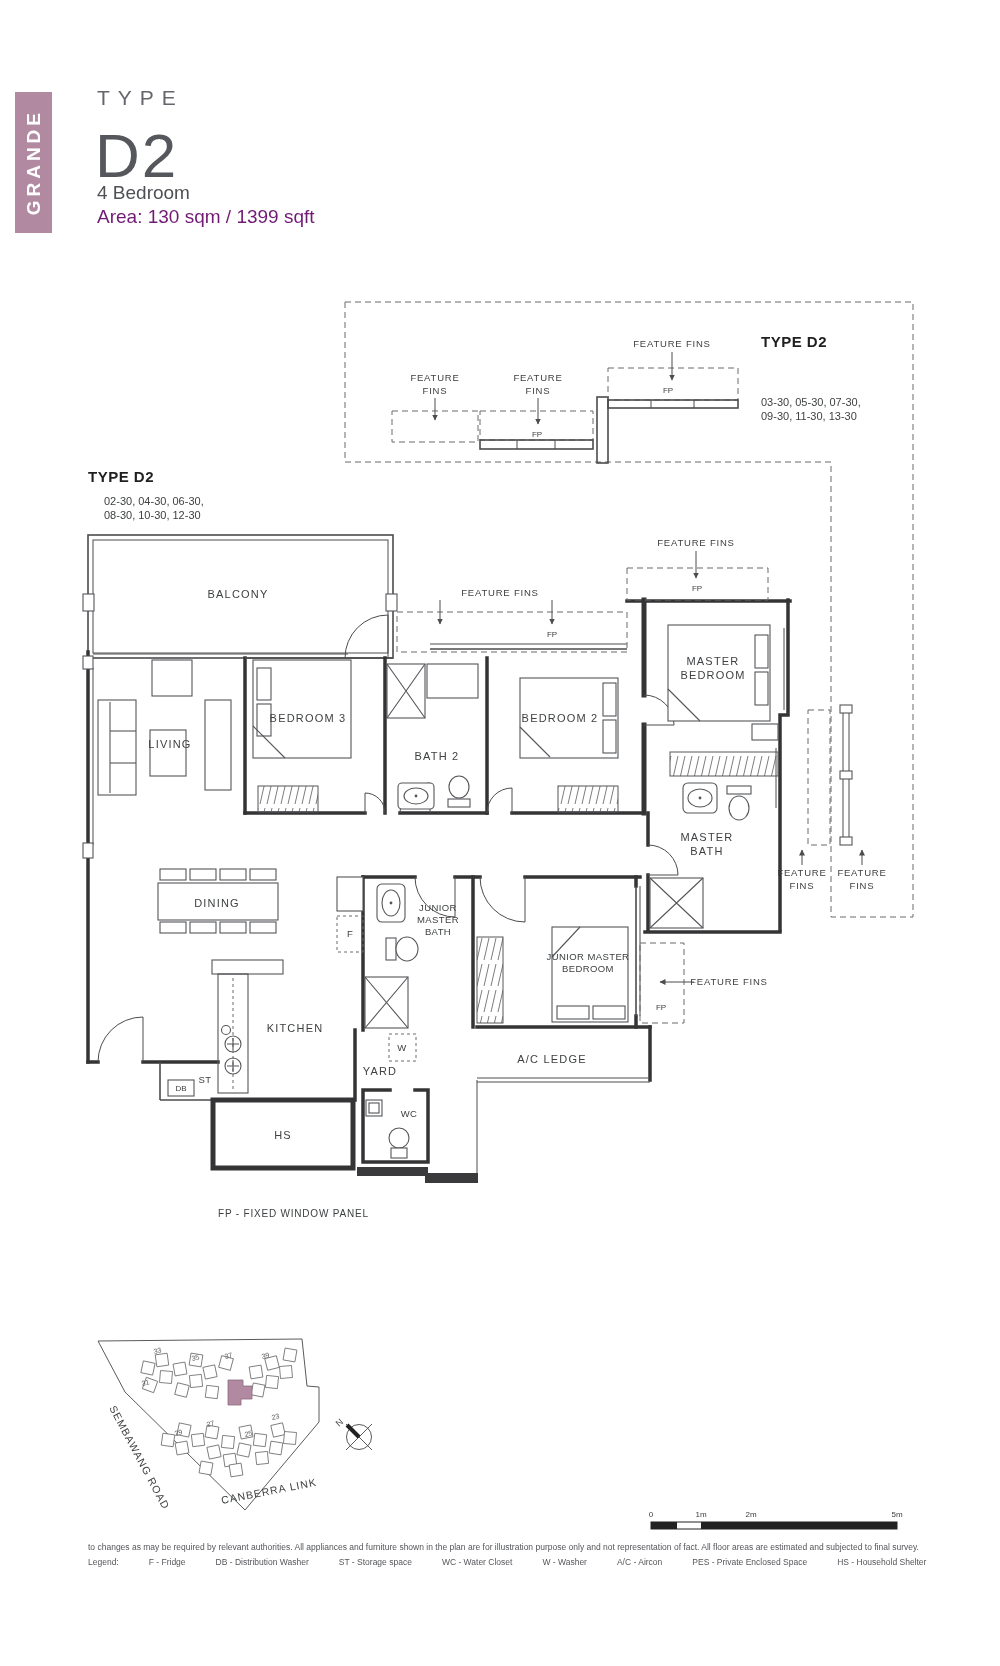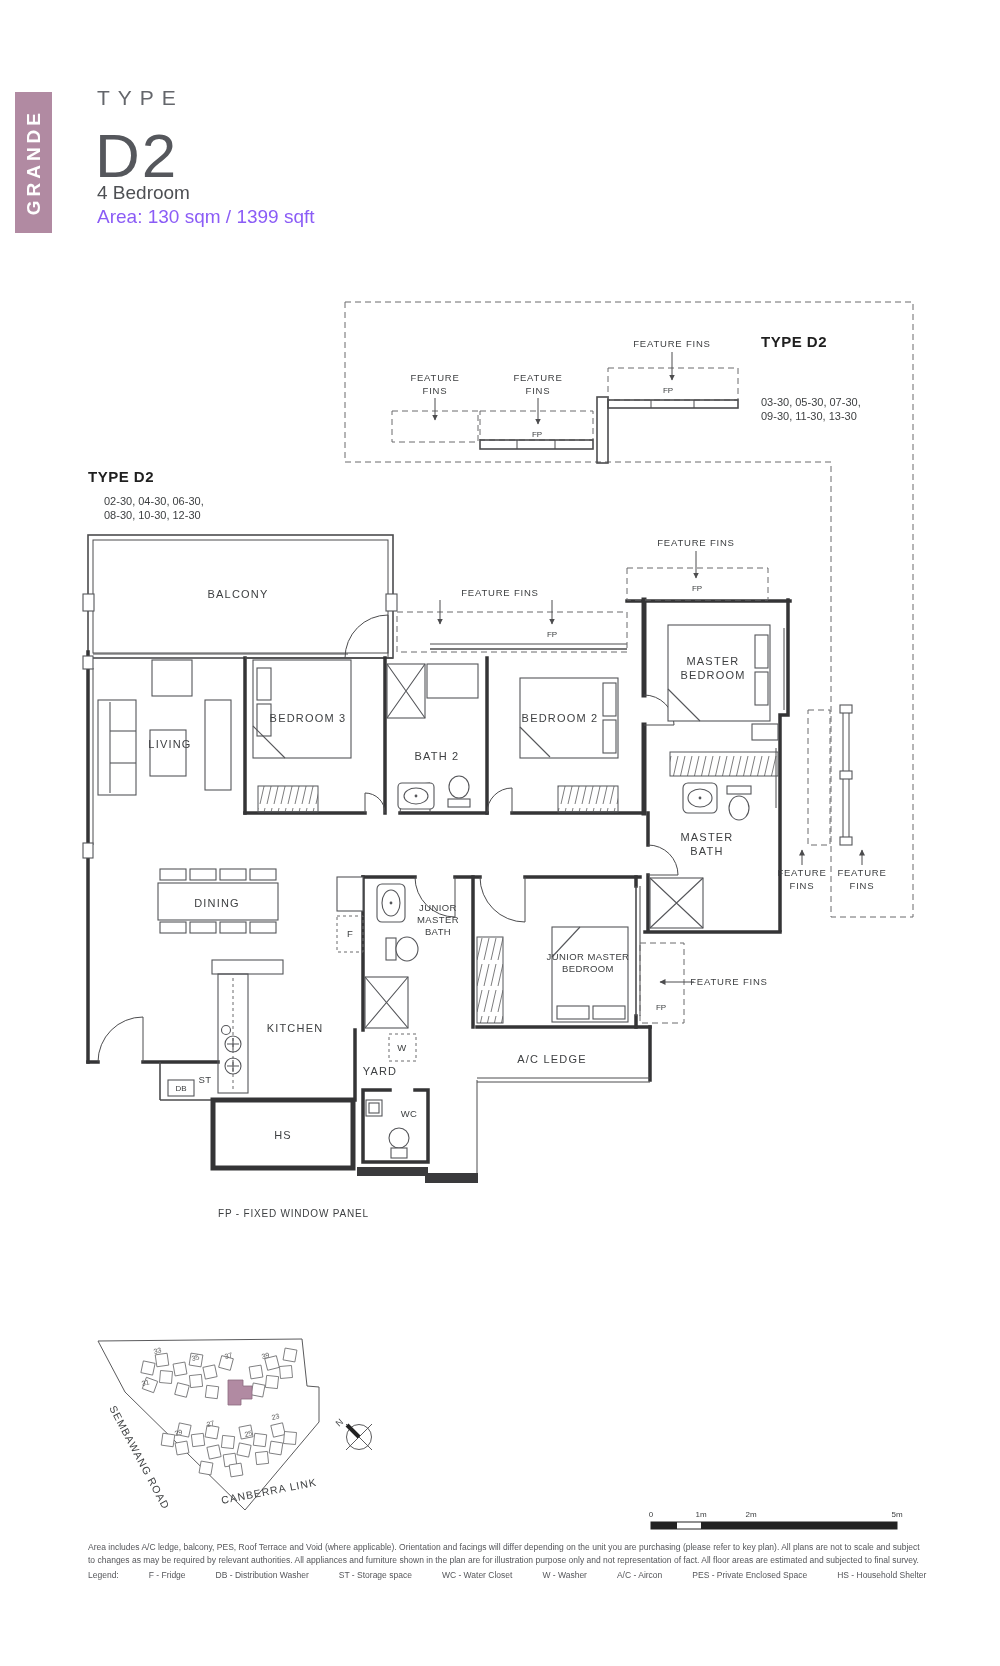--- a/index.html
+++ b/index.html
@@ -6,21 +6,21 @@
   body{width:1000px;height:1666px;background:#ffffff;position:relative;
        font-family:"Liberation Sans",sans-serif;color:#47494b;}
   .abs{position:absolute;}
   #brand{left:15px;top:92px;width:37px;height:141px;background:#b18aa2;
          display:flex;align-items:center;justify-content:center;}
   #brand span{writing-mode:vertical-rl;transform:rotate(180deg);color:#fff;
               font-weight:bold;font-size:19px;letter-spacing:4px;}
   #type-label{left:97px;top:86px;font-size:21px;letter-spacing:8px;color:#64666b;}
   #type-code{left:95px;top:88px;font-size:62px;color:#55575c;letter-spacing:2px;margin-top:32px;}
   #bedrooms{left:97px;top:182px;font-size:19px;color:#4e5054;}
-  #area{left:97px;top:206px;font-size:19px;color:#8b5cf6;}
+  #area{left:97px;top:206px;font-size:19px;color:#701a75;}
   .kp-title{font-size:15px;font-weight:bold;color:#1f1f1f;letter-spacing:.5px;}
   .kp-units{font-size:11px;line-height:14px;color:#3e4042;}
   #kp-right-title{left:761px;top:333px;}
   #kp-right-units{left:761px;top:359px;margin-top:36px;}
   #kp-left-title{left:88px;top:468px;}
   #kp-left-units{left:104px;top:494px;}
   #footer{left:88px;top:1541px;width:880px;font-size:8.5px;line-height:13px;
           color:#55565a;white-space:nowrap;}
   #legend-row{display:flex;gap:30px;margin-top:2px;}
   svg{position:absolute;left:0;top:0;}
@@ -405,21 +405,20 @@
   <div>09-30, 11-30, 13-30</div>
 </div>
 
 <div class="abs kp-title" id="kp-left-title">TYPE D2</div>
 <div class="abs kp-units" id="kp-left-units">
   <div>02-30, 04-30, 06-30,</div>
   <div>08-30, 10-30, 12-30</div>
 </div>
 
 <div class="abs" id="footer">
-  <div>Area includes A/C ledge, balcony, PES, Roof Terrace and Void (where applicable). Orientation and facings will differ depending on the unit you are purchasing (please refer to key plan). All plans are not to scale and subject</div>
   <div>to changes as may be required by relevant authorities. All appliances and furniture shown in the plan are for illustration purpose only and not representation of fact. All floor areas are estimated and subjected to final survey.</div>
   <div id="legend-row">
     <span>Legend:</span>
     <span>F - Fridge</span>
     <span>DB - Distribution Washer</span>
     <span>ST - Storage space</span>
     <span>WC - Water Closet</span>
     <span>W - Washer</span>
     <span>A/C - Aircon</span>
     <span>PES - Private Enclosed Space</span>

